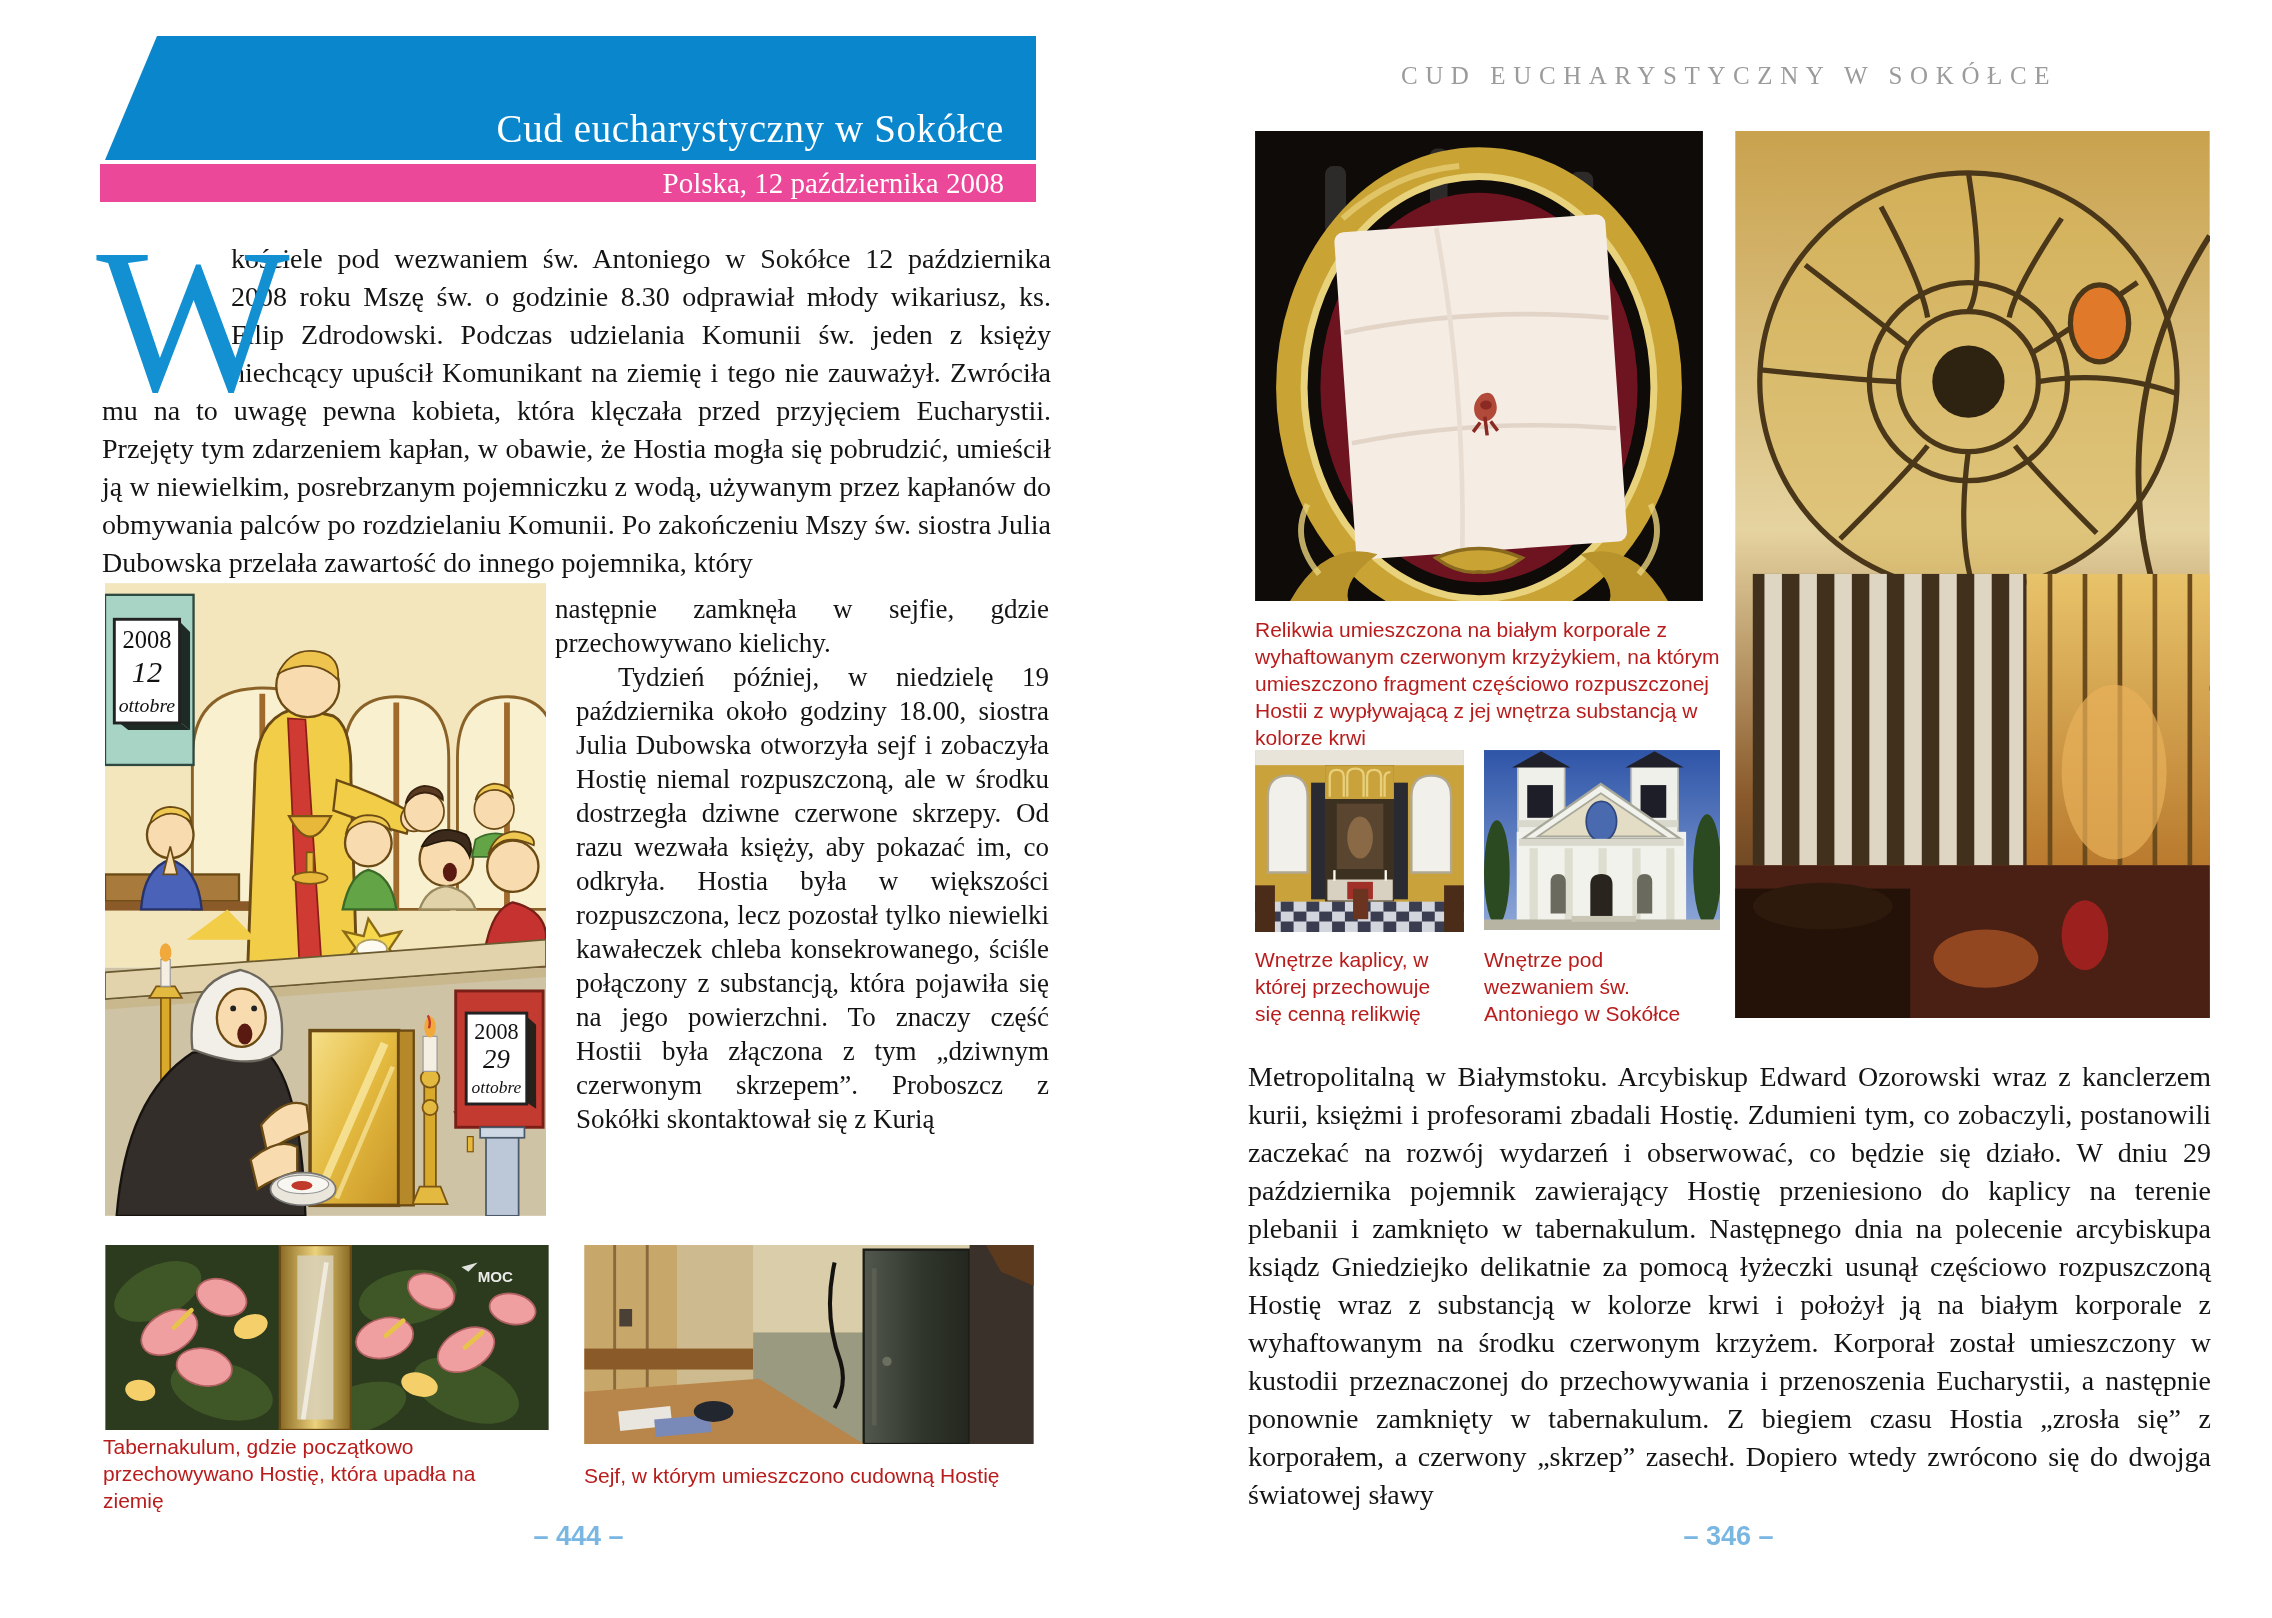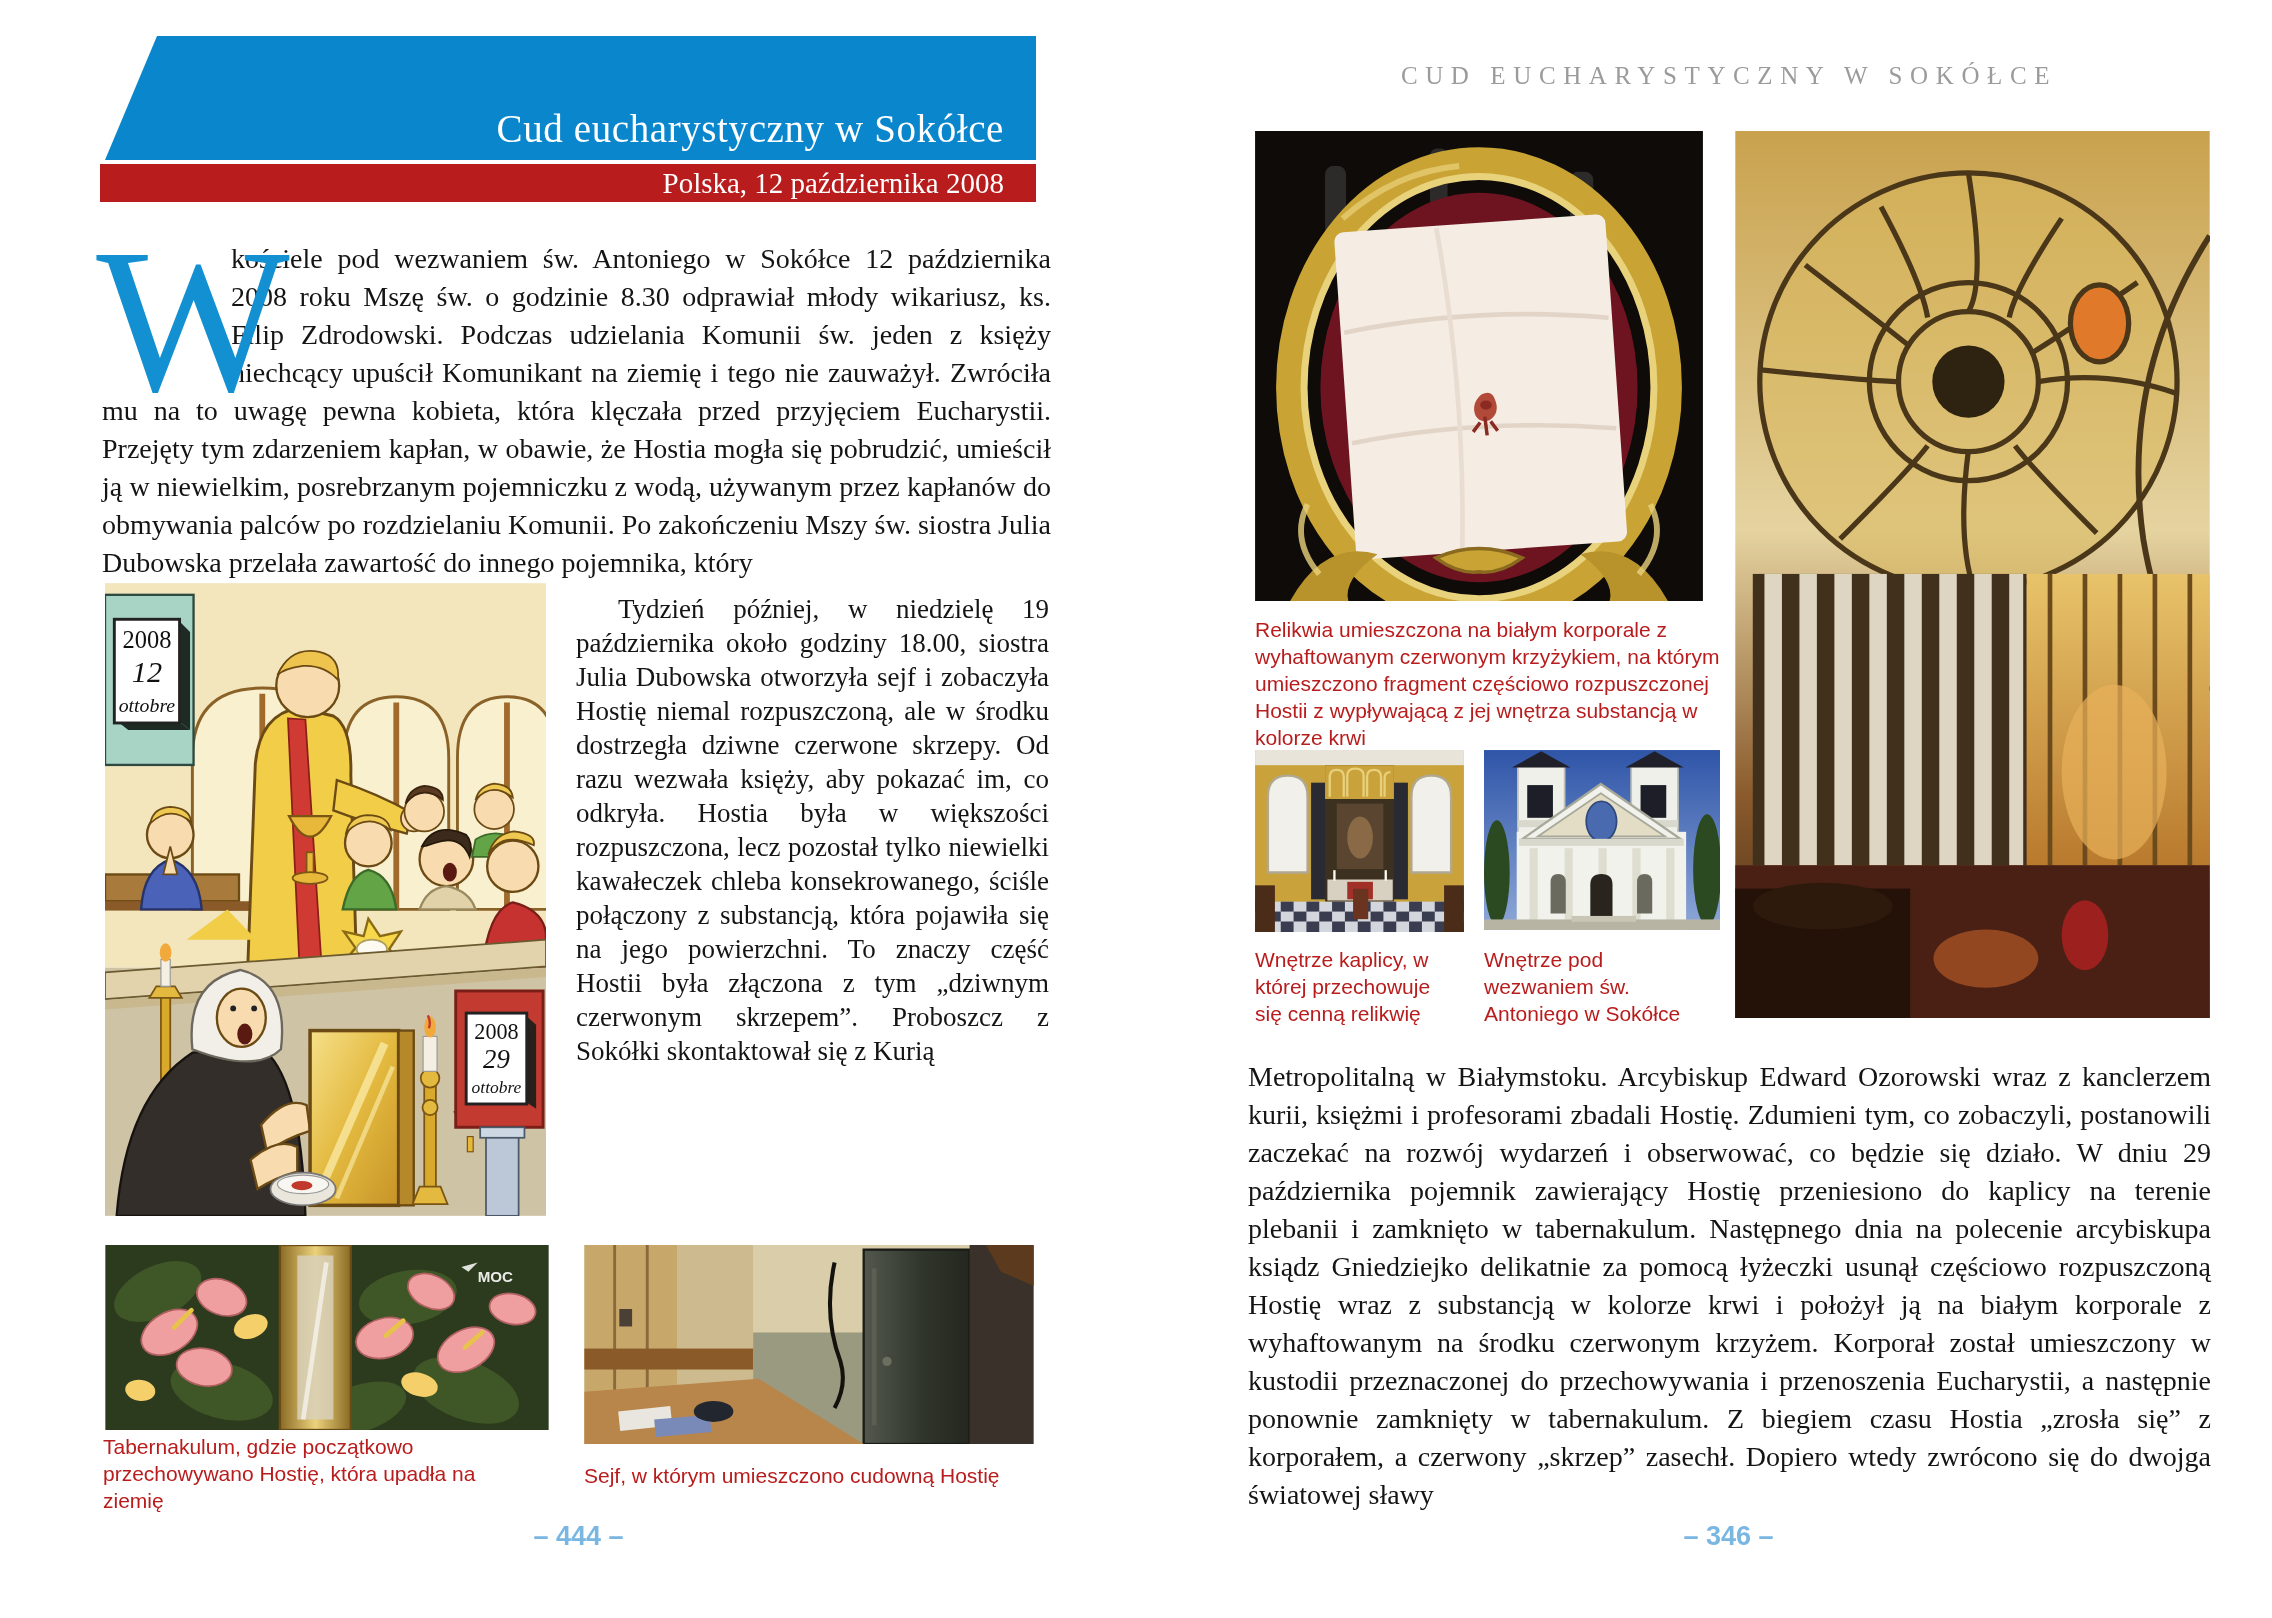--- a/index.html
+++ b/index.html
@@ -6,21 +6,21 @@
   .spread{position:relative;width:2273px;height:1618px;background:#ffffff;overflow:hidden;
           font-family:"Liberation Serif",serif;color:#141414;}
   .abs{position:absolute;}
 
   
   .banner-title{left:105px;top:36px;width:931px;height:124px;background:#0a86cc;
     clip-path:polygon(52px 0,100% 0,100% 100%,0 100%);
     display:flex;align-items:flex-end;justify-content:flex-end;
     padding:0 32px 9.3px 0;box-sizing:border-box;}
   .banner-title span{font-size:39px;color:#ffffff;letter-spacing:0.6px;}
-  .banner-subtitle{left:100px;top:164px;width:936px;height:38px;background:#b91c1c;
+  .banner-subtitle{left:100px;top:164px;width:936px;height:38px;background:#ec4899;
     display:flex;align-items:center;justify-content:flex-end;
     padding-right:32px;box-sizing:border-box;}
   .banner-subtitle span{font-size:29px;color:#ffffff;}
 
   
   .running-header{left:1248px;top:62px;width:962px;text-align:center;
     font-size:25px;color:#9b9b9b;letter-spacing:7.6px;white-space:nowrap;}
 
   
   .para-main{left:102px;top:240px;width:949px;font-size:28px;line-height:38px;
@@ -183,20 +183,21 @@
       <rect x="654" y="948" width="56" height="138" fill="#bcc8d8" stroke="#4a5a6a" stroke-width="3"></rect>
       <rect x="644" y="934" width="76" height="18" fill="#cdd8e4" stroke="#4a5a6a" stroke-width="3"></rect>
 
       <ellipse cx="340" cy="1040" rx="56" ry="28" fill="#eae6dc" stroke="#777" stroke-width="3"></ellipse>
       <ellipse cx="340" cy="1032" rx="44" ry="16" fill="#f8f6f0" stroke="#999" stroke-width="2"></ellipse>
       <ellipse cx="338" cy="1034" rx="18" ry="8" fill="#c0392b"></ellipse>
     </svg>
   </div>
 
   <div class="abs col-narrow">
+    <p>następnie zamknęła w sejfie, gdzie przechowywano kielichy.</p>
     <p class="indent">Tydzień później, w niedzielę 19 października około godziny 18.00, siostra Julia Dubowska otworzyła sejf i zobaczyła Hostię niemal rozpuszczoną, ale w środku dostrzegła dziwne czerwone skrzepy. Od razu wezwała księży, aby pokazać im, co odkryła. Hostia była w większości rozpuszczona, lecz pozostał tylko niewielki kawałeczek chleba konsekrowanego, ściśle połączony z substancją, która pojawiła się na jego powierzchni. To znaczy część Hostii była złączona z tym „dziwnym czerwonym skrzepem”. Proboszcz z Sokółki skontaktował się z Kurią</p>
   </div>
 
   <div class="abs" style="left:105px;top:1245px;">
     <svg width="444" height="185" viewBox="0 0 762 318">
       <rect width="762" height="318" fill="#2c3a1e"></rect>
       <g fill="#3f5626">
         <ellipse cx="90" cy="80" rx="80" ry="44" transform="rotate(-25 90 80)"></ellipse>
         <ellipse cx="200" cy="250" rx="90" ry="48" transform="rotate(15 200 250)"></ellipse>
         <ellipse cx="520" cy="90" rx="85" ry="46" transform="rotate(-10 520 90)"></ellipse>

